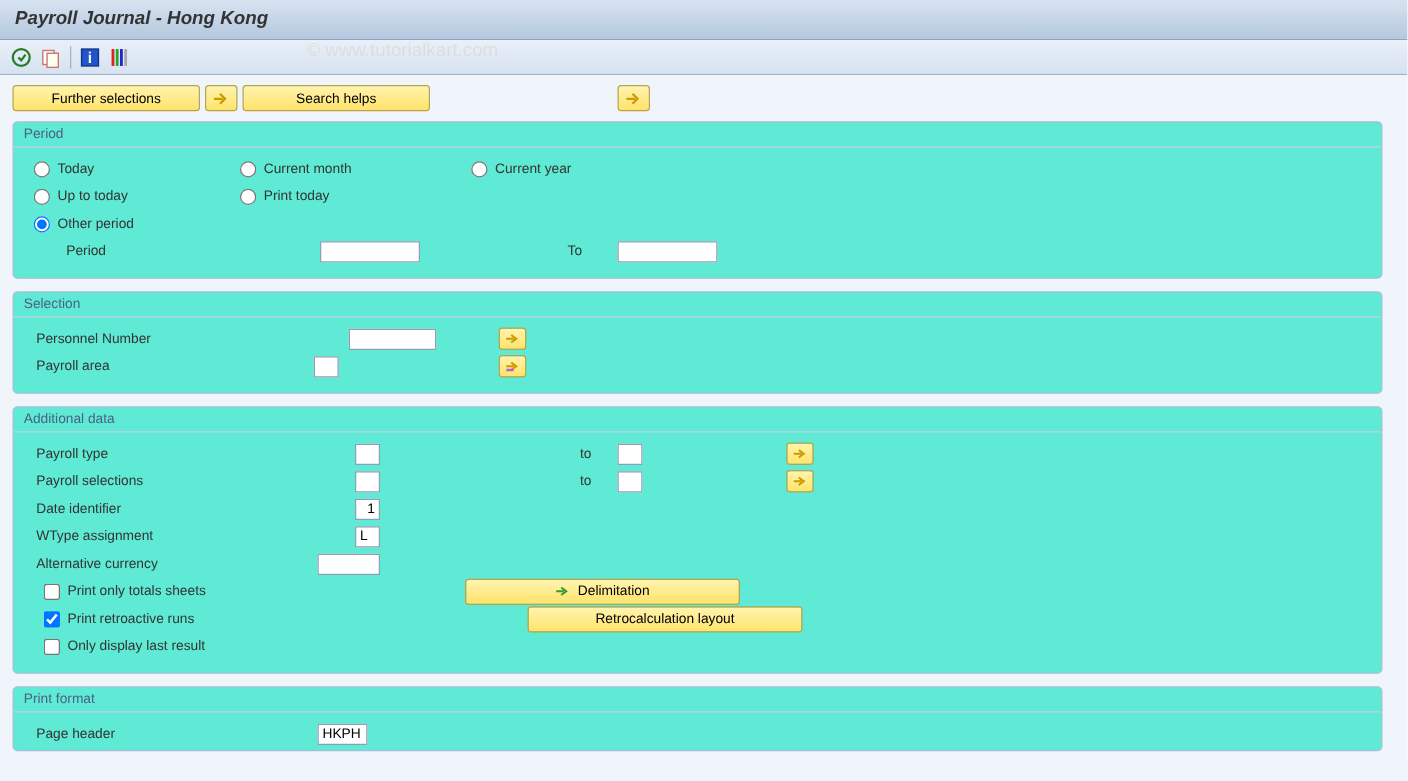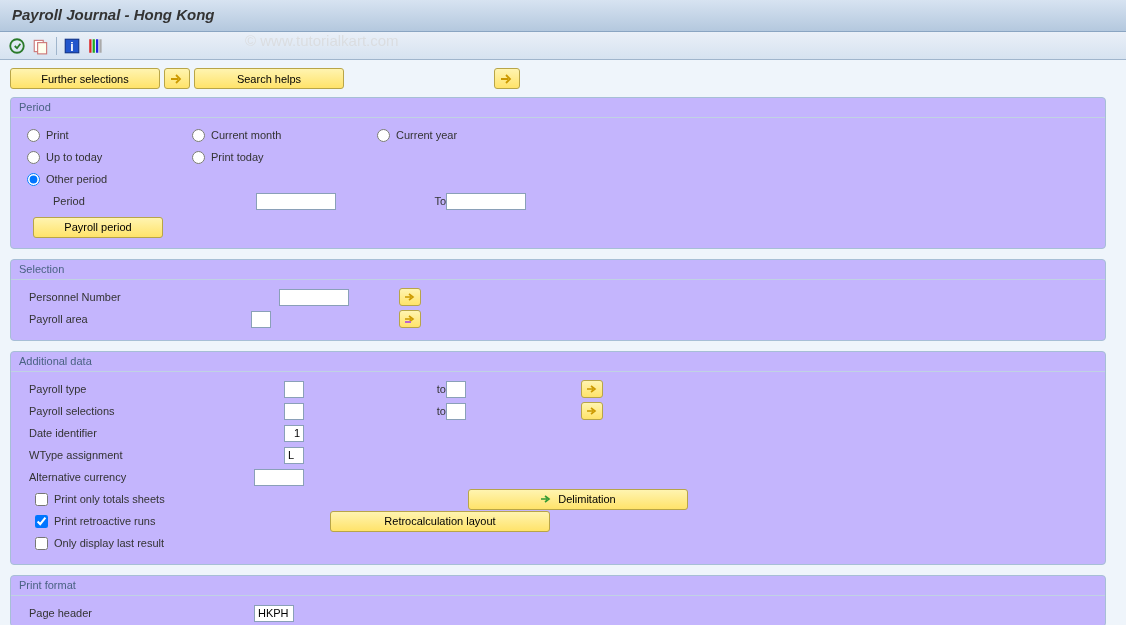--- a/index.html
+++ b/index.html
@@ -13,38 +13,38 @@
 .watermark { position: absolute; left: 245px; top: 0; color: #d8d8d8; font-size: 15px; opacity: 0.7; pointer-events: none; text-align: right; }
 .divider { width: 1px; height: 18px; background: #a0b5cc; }
 
 .content { padding: 8px 10px; background: #eff5fb; height: 565px; overflow: hidden; }
 
 .btnrow { display: flex; align-items: center; gap: 4px; margin-bottom: 8px; }
 .ybtn { background: linear-gradient(#fff4b0, #ffe36a); border: 1px solid #b8a548; border-radius: 3px; padding: 3px 10px; min-width: 150px; text-align: center; cursor: pointer; font-size: 11px; height: 21px; display: inline-flex; align-items: center; justify-content: center; }
 .ybtn.narrow { min-width: auto; width: 26px; padding: 3px; }
 .ybtn.sep { margin-left: 0; }
 
-.groupbox { border: 1px solid #a7bfd6; border-radius: 4px; background: #c4b5fd; margin-bottom: 10px; width: 1096px; }
+.groupbox { border: 1px solid #a7bfd6; border-radius: 4px; background: #5eead4; margin-bottom: 10px; width: 1096px; }
 .groupbox .gtitle { height: 20px; padding: 3px 8px; color: #4a6283; font-size: 11px; border-bottom: 1px solid #c0d2e3; }
 .groupbox .gbody { padding: 6px 10px 10px 10px; }
 
 .row { display: flex; align-items: center; height: 22px; }
 .radio-row { display: flex; align-items: center; height: 22px; }
 .radio-cell { display: flex; align-items: center; width: 165px; }
 .radio-cell.wide { width: 185px; }
 input[type=radio] { margin: 0 6px 0 6px; }
 input[type=checkbox] { margin: 0 6px 0 6px; }
 label { color: #333; }
 .lbl { width: 220px; padding-left: 22px; color: #333; }
 .lbl.indent { padding-left: 32px; }
 .fld { height: 17px; border: 1px solid #8aa0b8; background: #fff; padding: 1px 3px; }
 .fld.w80 { width: 80px; }
 .fld.w40 { width: 40px; }
 .fld.w20 { width: 20px; }
-.to-lbl { width: 40px; text-align: right; color: #333; }
+.to-lbl { width: 40px; text-align: left; color: #333; margin-left: 48px; }
 
 .arrow-btn { width: 22px; height: 18px; background: linear-gradient(#fff4b0, #ffe36a); border: 1px solid #b8a548; border-radius: 3px; display: inline-flex; align-items: center; justify-content: center; cursor: pointer; }
 .arrow-btn svg { width: 12px; height: 10px; }
 
 .wide-ybtn { background: linear-gradient(#fff4b0, #ffe36a); border: 1px solid #b8a548; border-radius: 3px; padding: 3px 10px; width: 220px; text-align: center; cursor: pointer; font-size: 11px; height: 21px; display: inline-flex; align-items: center; justify-content: center; gap: 6px; }
 
 </style>
 </head>
 <body>
 
@@ -100,21 +100,21 @@
         </svg>
     </button>
   </div>
 
   <div class="groupbox">
     <div class="gtitle">Period</div>
     <div class="gbody">
       <div class="radio-row">
         <div class="radio-cell">
             <input type="radio" name="per" style="">
-            <label>Print</label>
+            <label>Today</label>
           </div>
         <div class="radio-cell wide">
             <input type="radio" name="per" style="">
             <label>Current month</label>
           </div>
         <div class="radio-cell">
             <input type="radio" name="per" style="">
             <label>Current year</label>
           </div>
       </div>
@@ -134,24 +134,20 @@
             <label>Other period</label>
           </div>
       </div>
       <div class="row">
         <span class="lbl indent" style="width:235px">Period</span>
         <input class="fld w80" value="" style="">
         <span style="width:70px"></span>
         <span class="to-lbl">To</span>
         <input class="fld w80" value="" style="">
       </div>
-      <div class="row" style="margin-top:4px">
-        <span style="width:12px"></span>
-        <button class="ybtn" style="min-width:130px">Payroll period</button>
-      </div>
     </div>
   </div>
 
   <div class="groupbox">
     <div class="gtitle">Selection</div>
     <div class="gbody">
       <div class="row">
         <span class="lbl" style="padding-left:8px;width:258px">Personnel Number</span>
         <input class="fld" style="width: 70px;" value="">
         <span style="width:50px"></span>
@@ -212,32 +208,32 @@
         <span class="lbl" style="padding-left:8px;width:263px">WType assignment</span>
         <input class="fld w20" value="L" style="">
       </div>
       <div class="row">
         <span class="lbl" style="padding-left:8px;width:233px">Alternative currency</span>
         <input class="fld" style="width: 50px;">
       </div>
       <div class="row">
         <span style="width:8px"></span>
         <input type="checkbox" style="">
-        <label style="width:414px">Print only totals sheets</label>
+        <label style="width:318px">Print only totals sheets</label>
         <button class="wide-ybtn">
           <svg width="12" height="10" viewBox="0 0 12 10" style="position:relative">
               <path d="M1 5 L7 5 M5 2 L9 5 L5 8" fill="none" stroke="#393" stroke-width="1.6"></path>
             </svg>
           <span>Delimitation</span>
         </button>
       </div>
       <div class="row">
         <span style="width:8px"></span>
         <input type="checkbox" checked="" style="">
-        <label style="width:276px">Print retroactive runs</label>
+        <label style="width:368px">Print retroactive runs</label>
         <button class="wide-ybtn">
           <span>Retrocalculation layout</span>
         </button>
       </div>
       <div class="row">
         <span style="width:8px"></span>
         <input type="checkbox" style="">
         <label>Only display last result</label>
       </div>
     </div>

